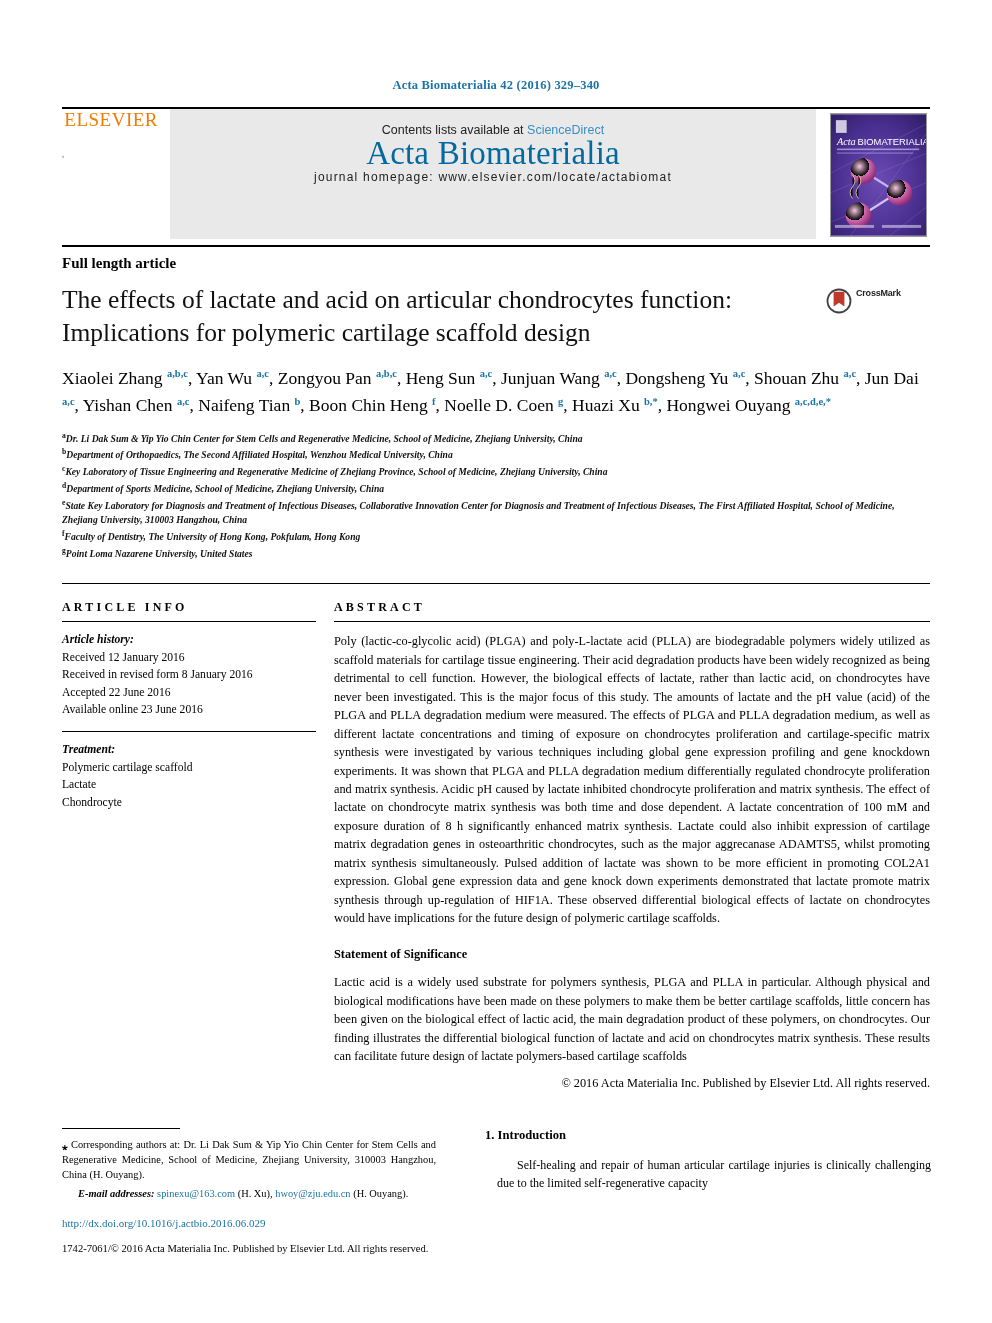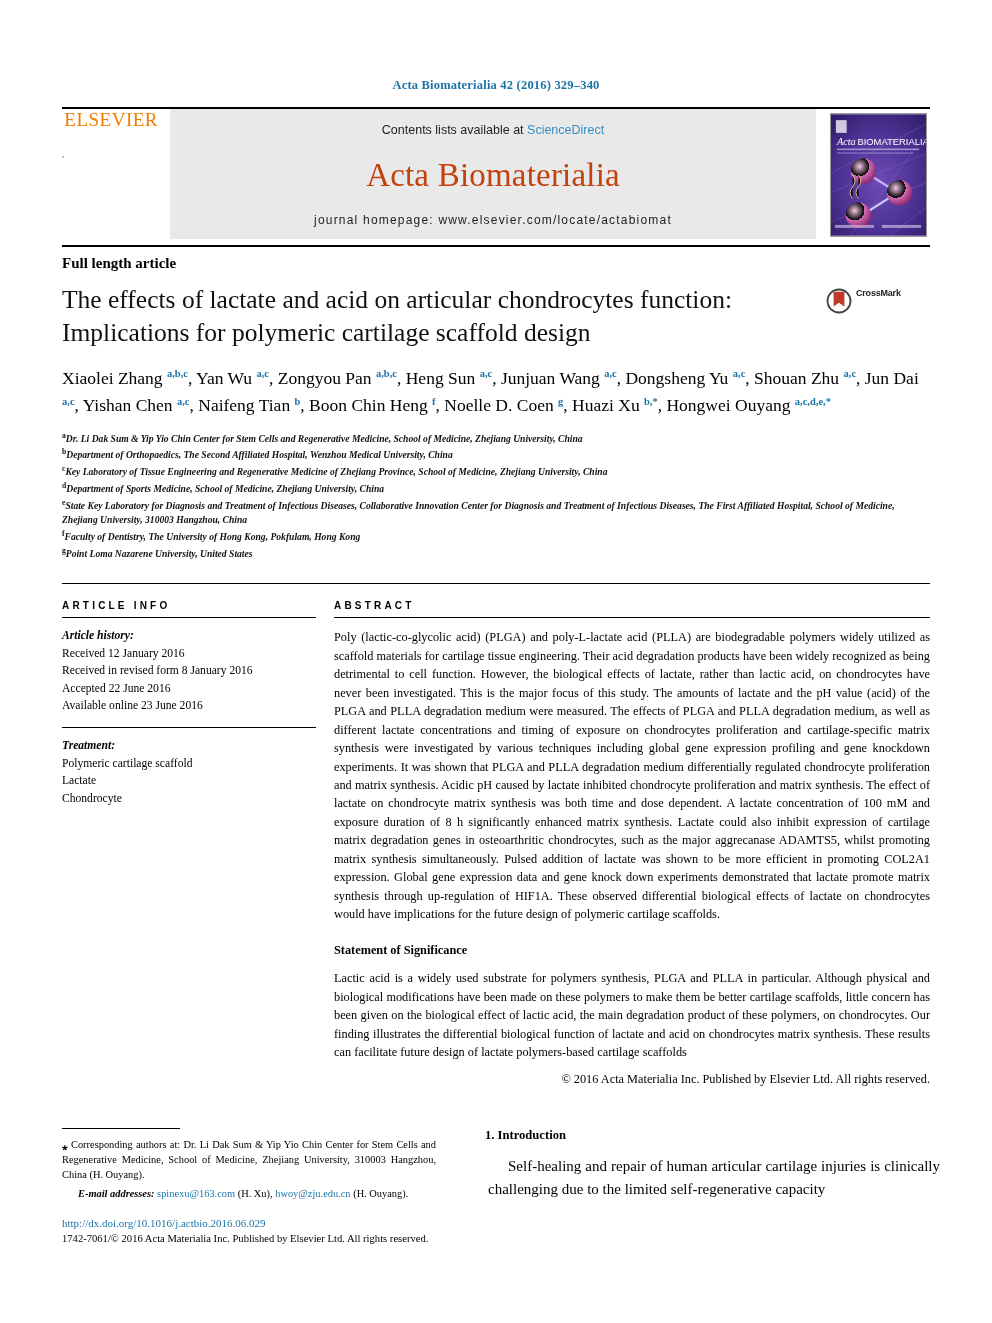--- a/index.html
+++ b/index.html
@@ -50,35 +50,35 @@
     letter-spacing: .5px;
     color: #f07c00;
     line-height: 1;
     margin-top: 1px;
   }
   .masthead-center {
     flex: 1 1 auto;
     background: #e9e9e9;
     display: flex;
     flex-direction: column;
-    justify-content: space-between;
+    justify-content: flex-start;
     align-items: center;
     padding: 14px 0 12px 0;
     margin: 0 14px 0 12px;
   }
   .contents-line {
     font-family: "Liberation Sans", sans-serif;
     font-size: 12.5px;
     color: #222;
   }
   .contents-line .sd { color: #3a8fc4; }
   .journal-title {
     font-family: "Liberation Serif", serif;
     font-size: 33px;
-    color: #c2410c;
+    color: #0369a1;
     line-height: 1;
     letter-spacing: .2px;
   }
   .journal-home {
     font-family: "Liberation Sans", sans-serif;
     font-size: 12px;
     color: #222;
     letter-spacing: 1.2px;
   }
   .cover-block { width: 100px; flex: 0 0 100px; display:flex; align-items:flex-start; padding-top:4px;}
@@ -128,23 +128,23 @@
     font-family: "Liberation Serif", serif;
     color: #111;
   }
   .affil sup { font-style: normal; font-size: 7.6px; }
 
   
   .info-abstract { margin-top: 22px; border-top: 1.6px solid #000; padding-top: 16px; display: flex; }
   .col-info { flex: 0 0 272px; padding-right: 18px; }
   .col-abs { flex: 1 1 auto; }
   .sec-head {
-    font-family: Liberation Sans, sans-serif;
-    font-weight: bold;
-    font-size: 10px;
+    font-family: Liberation Serif, serif;
+    font-weight: bold;
+    font-size: 12px;
     letter-spacing: 3.2px;
     margin-bottom: 6px;
   }
   .thin-rule { border-top: 1.6px solid #000; }
   .info-body { padding-top: 9px; font-size: 11.6px; line-height: 1.5; }
   .info-label { font-style: italic; font-weight: bold; }
   .kw-block { margin-top: 13px; padding-top: 9px; border-top: 1.2px solid #000; font-size: 11.6px; line-height: 1.5; }
   .abs-body { padding-top: 10px; }
   .abs-body p {
     font-size: 12.3px;
@@ -159,23 +159,23 @@
   
   .bottom { position: absolute; left: 62px; right: 48px; top: 1128px; display: flex; }
   .bottom-left { flex: 0 0 auto; width: 400px; padding-right: 26px; }
   .bottom-right { flex: 1 1 auto; padding-left: 22px; }
   .foot-rule { width: 118px; border-top: 1px solid #000; margin-bottom: 8px; }
   .foot-note { font-size: 10.4px; line-height: 1.46; text-align: justify; }
   .foot-note .star { font-weight: bold; }
   .foot-em { font-style: italic; font-weight: bold; }
   a, .link { color: #1b74a8; text-decoration: none; }
   .doi { color: #1b74a8; font-size: 11px; margin-top: 16px; }
-  .issn { font-size: 10.6px; margin-top: 4px; }
+  .issn { font-size: 10.6px; margin-top: 14px; }
   .intro-head { font-weight: bold; font-size: 12.6px; margin: 0 0 12px 1px; }
-  .intro-p { font-size: 15px; line-height: 1.52; text-align: justify; text-indent: 20px; margin: 4px; }
+  .intro-p { font-size: 12px; line-height: 1.52; text-align: justify; text-indent: 20px; margin: 13px; }
 </style>
 </head>
 <body>
 
 <div class="page">
 
   <div class="running-head">Acta Biomaterialia 42 (2016) 329–340</div>
 
   <div class="masthead">
 

